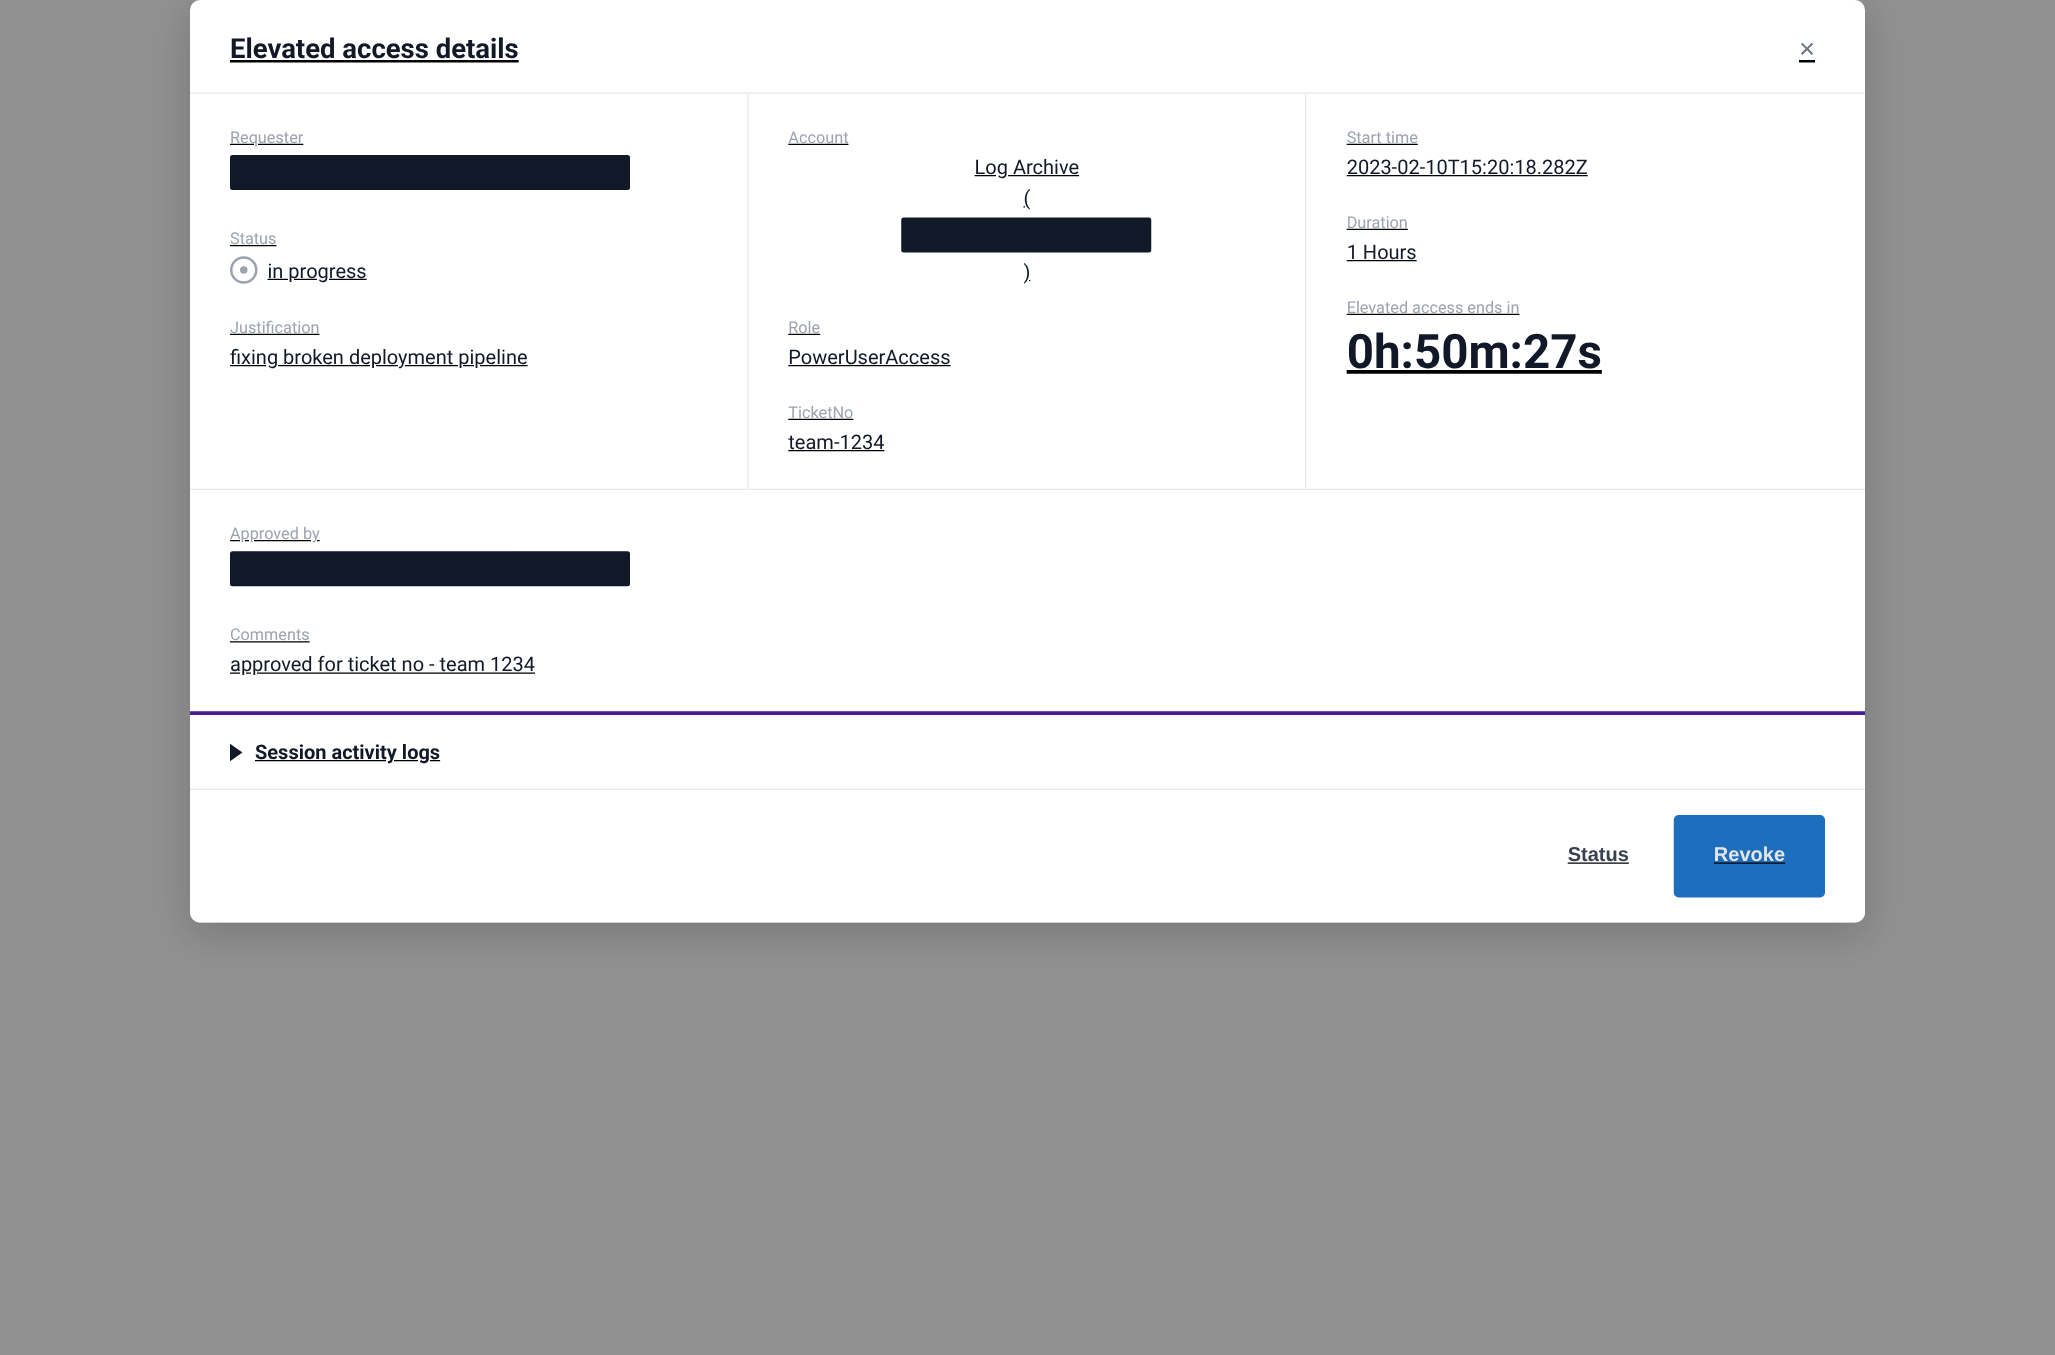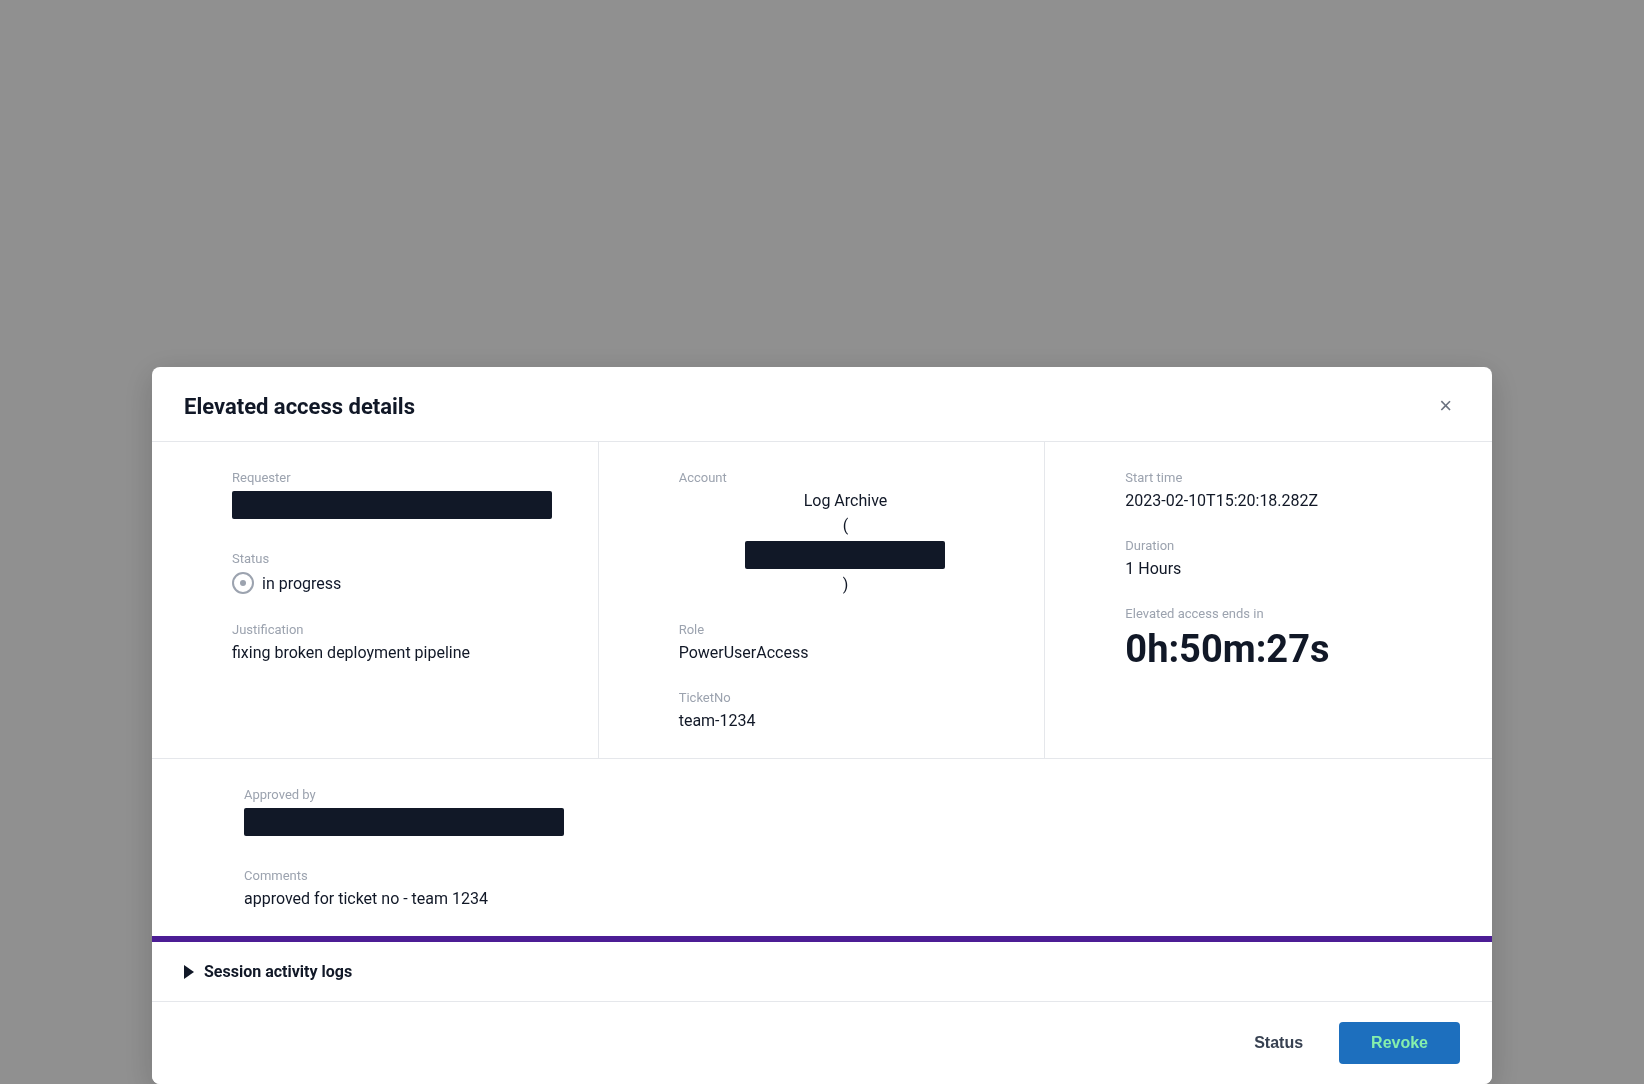--- a/index.html
+++ b/index.html
@@ -15,22 +15,23 @@
       justify-content: center;
       min-height: 100vh;
       font-family: -apple-system, BlinkMacSystemFont, "Segoe UI", Roboto, Arial, sans-serif;
     }
 
     .modal-overlay {
       background: rgba(0,0,0,0.4);
       position: fixed;
       inset: 0;
       display: flex;
-      align-items: flex-end;
+      align-items: flex-start;
       justify-content: center;
+      text-decoration: underline;
     }
 
     .modal {
       background: #ffffff;
       border-radius: 8px;
       width: 1340px;
       max-width: 95vw;
       box-shadow: 0 8px 32px rgba(0,0,0,0.18);
       overflow: hidden;
     }
@@ -74,21 +75,20 @@
       padding: 28px 32px;
       border-right: 1px solid #e5e7eb;
     }
 
     .details-col:last-child {
       border-right: none;
     }
 
     .field-group {
       margin-bottom: 28px;
-      margin-left: 48px;
     }
 
     .field-group:last-child {
       margin-bottom: 0;
     }
 
     .field-label {
       font-size: 13px;
       color: #9ca3af;
       margin-bottom: 6px;
@@ -152,22 +152,22 @@
     .account-value {
       display: flex;
       align-items: center;
       gap: 6px;
       font-size: 16px;
       color: #111827;
       flex-direction: column;
     }
 
     .approved-section {
-      padding: 28px 44px;
-      border-bottom: 6px solid #4c1d95;
+      padding: 28px 32px;
+      border-bottom: 3px solid #4c1d95;
     }
 
     .session-logs-row {
       padding: 20px 32px;
       display: flex;
       align-items: center;
       gap: 10px;
       cursor: pointer;
     }
 
@@ -203,25 +203,25 @@
       font-weight: 600;
       color: #374151;
       cursor: pointer;
       padding: 10px 20px;
       border-radius: 4px;
     }
 
     .btn-revoke {
       background: #1d6fbe;
       border: none;
-      color: #86efac;
+      color: #e5e5e5;
       font-size: 16px;
       font-weight: 700;
       cursor: pointer;
-      padding: 12px 32px;
+      padding: 24px 32px;
       border-radius: 4px;
     }
   </style>
 </head>
 <body>
 
 <div class="modal-overlay">
   <div class="modal">
 
     <div class="modal-header">

